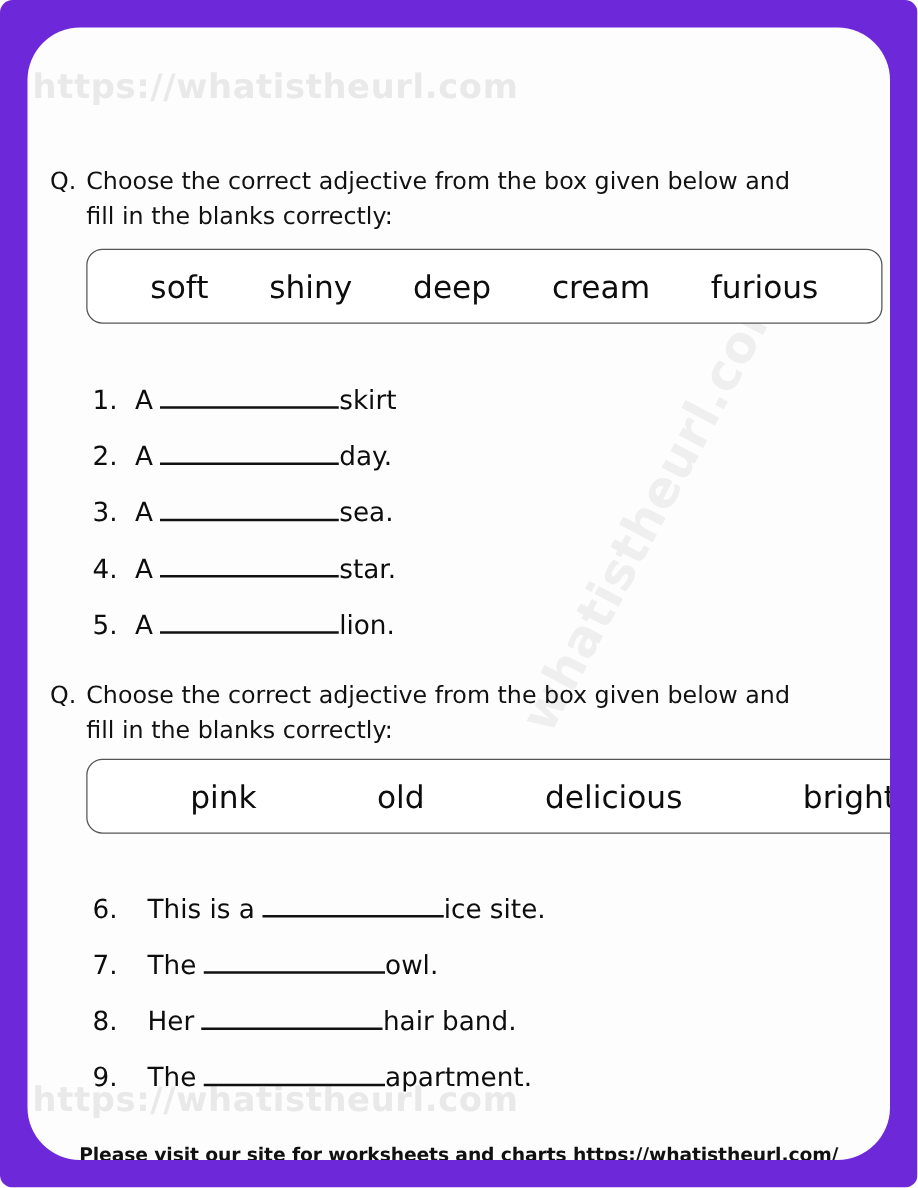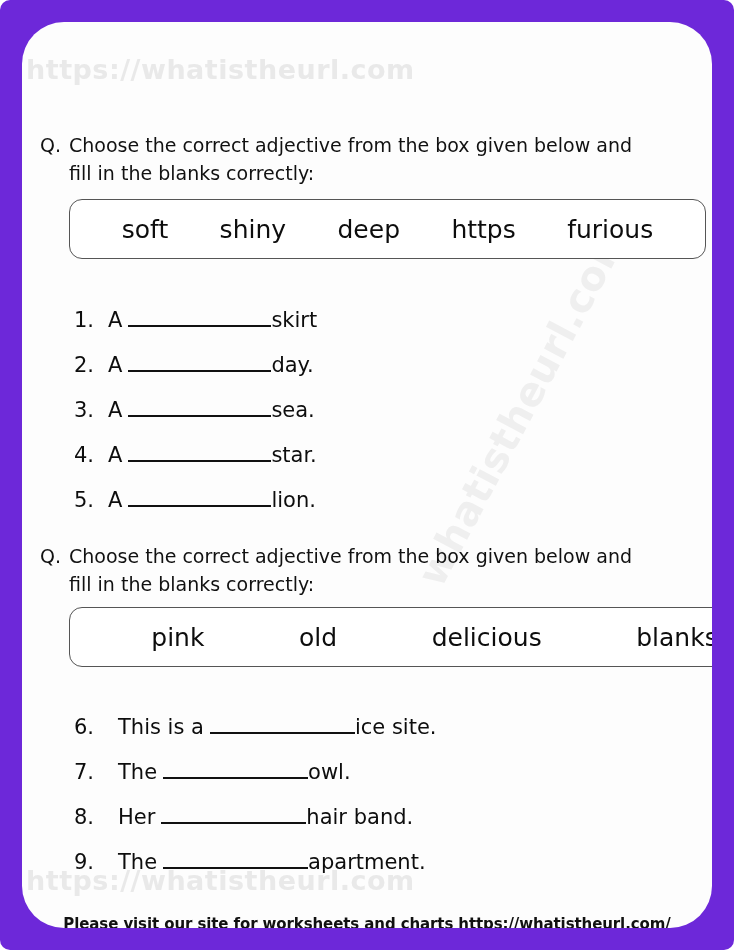--- a/index.html
+++ b/index.html
@@ -226,21 +226,21 @@
 
       <div class="question" id="question-1">
         <span class="q-marker">Q.</span>
         <span class="q-text">Choose the correct adjective from the box given below and fill in the blanks correctly:</span>
       </div>
 
       <div class="wordbank" id="wordbank-1">
         <span class="word">soft</span>
         <span class="word">shiny</span>
         <span class="word">deep</span>
-        <span class="word">https</span>
+        <span class="word">cream</span>
         <span class="word">furious</span>
       </div>
 
       <div class="item-list" id="list-1">
         <div class="item">
           <span class="item-num">1.</span>
           <span class="item-pre">A</span>
           <span class="blank"></span>
           <span class="item-post">skirt</span>
         </div>
@@ -272,21 +272,21 @@
 
       <div class="question" id="question-2">
         <span class="q-marker">Q.</span>
         <span class="q-text">Choose the correct adjective from the box given below and fill in the blanks correctly:</span>
       </div>
 
       <div class="wordbank" id="wordbank-2">
         <span class="word">pink</span>
         <span class="word">old</span>
         <span class="word">delicious</span>
-        <span class="word">blanks</span>
+        <span class="word">bright</span>
       </div>
 
       <div class="item-list" id="list-2">
         <div class="item">
           <span class="item-num">6.</span>
           <span class="item-pre">This is a</span>
           <span class="blank"></span>
           <span class="item-post">ice site.</span>
         </div>
         <div class="item">

